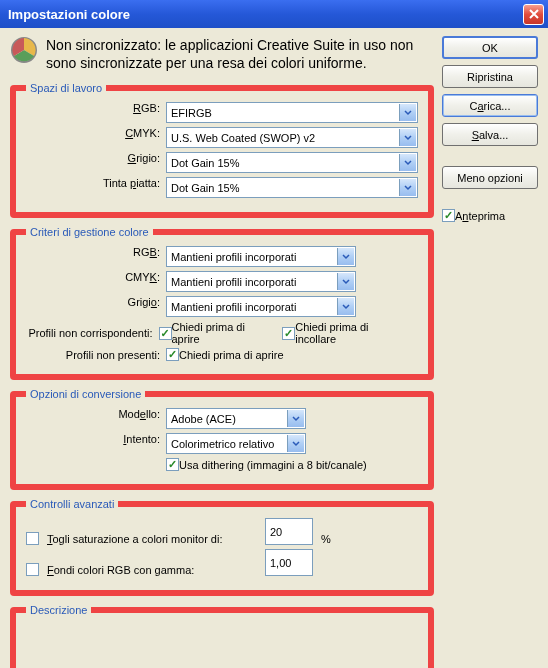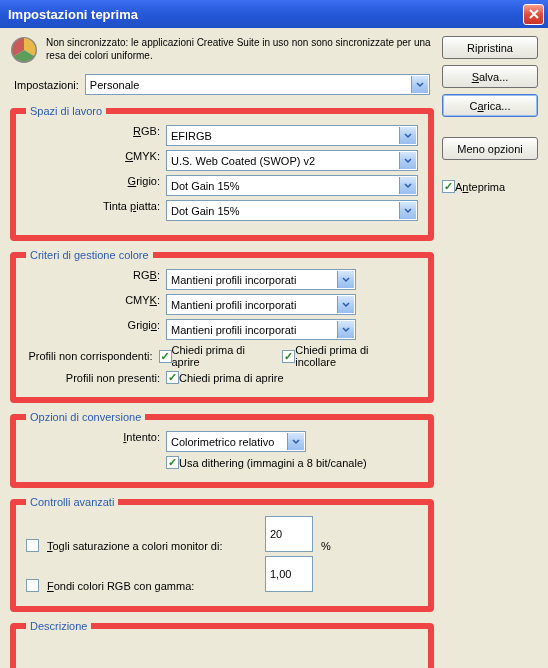--- a/index.html
+++ b/index.html
@@ -6,79 +6,68 @@
 body { margin: 0; background: #ece9d8; width: 548px; height: 668px; overflow: hidden; }
 .titlebar { background: linear-gradient(to bottom, #3a6ef0 0%, #2558d8 50%, #1e4fc8 100%); height: 28px; display: flex; align-items: center; padding: 0 4px 0 8px; }
 .titlebar-text { color: #fff; font-weight: bold; font-size: 13px; flex: 1; }
 .close-btn { width: 21px; height: 21px; background: linear-gradient(to bottom, #f89e8f, #e14c3c 50%, #c8362a); border: 1px solid #fff; border-radius: 3px; display: flex; align-items: center; justify-content: center; cursor: pointer; }
 .close-btn svg { width: 12px; height: 12px; }
 .content { display: flex; padding: 8px 10px; gap: 8px; }
 .left { flex: 1; }
 .right { width: 96px; display: flex; flex-direction: column; gap: 6px; }
 .sync-row { display: flex; gap: 8px; margin-bottom: 10px; }
 .sync-icon { width: 28px; height: 28px; flex-shrink: 0; }
-.sync-text { font-size: 10px; color: #000; line-height: 1.3; }
+.sync-text { font-size: 14px; color: #000; line-height: 1.3; }
 .settings-row { display: flex; align-items: center; gap: 6px; margin-bottom: 10px; padding: 0 4px; }
 fieldset { border: 6px solid #ef4444; border-radius: 4px; margin: 0 0 8px 0; padding: 8px 10px 10px 10px; }
 legend { color: #2a5ab8; padding: 0 4px; }
 .row { display: flex; margin-bottom: 4px; }
 .lbl { width: 140px; text-align: right; padding-right: 6px; }
 .select { flex: 1; height: 21px; border: 1px solid #7b9ebd; background: #fff; display: flex; align-items: center; padding: 0 4px; cursor: pointer; position: relative; }
 .select-s { width: 190px; flex: none; }
 .select-m { width: 140px; flex: none; }
 .select-arrow { position: absolute; right: 1px; top: 1px; bottom: 1px; width: 17px; background: linear-gradient(to bottom, #d6e7fb, #b0cff5 50%, #98bdef); border-left: 1px solid #7b9ebd; display: flex; align-items: center; justify-content: center; }
 .select-arrow svg { width: 8px; height: 6px; }
 .chk-row { display: flex; align-items: center; gap: 0; margin-bottom: 3px; }
 .chk-lbl { width: 140px; text-align: right; padding-right: 6px; }
 .chk { width: 13px; height: 13px; border: 1px solid #7b9ebd; background: #fff; display: inline-flex; align-items: center; justify-content: center; cursor: pointer; flex-shrink: 0; }
 .chk.checked::after { content: '✓'; color: #2a8a2a; font-weight: bold; font-size: 11px; line-height: 1; }
 .chk-text { margin-right: 12px; }
-.input { width: 48px; height: 36px; border: 1px solid #7b9ebd; background: #fff; padding: 2px 4px; }
+.input { width: 48px; height: 27px; border: 1px solid #7b9ebd; background: #fff; padding: 2px 4px; }
 .btn { height: 23px; border: 1px solid #707070; border-radius: 3px; background: linear-gradient(to bottom, #fff, #f0f0ea 50%, #e6e6de); cursor: pointer; display: flex; align-items: center; justify-content: center; padding: 0 8px; }
 .btn.default { border: 2px solid #4a7ad8; }
 .btn.focus { border: 1px solid #4a7ad8; box-shadow: inset 0 0 0 1px #98bdef; }
 .desc-box { min-height: 90px; }
 .adv-row { display: flex; align-items: flex-end; gap: 8px; margin-bottom: 4px; }
 </style>
 </head>
 <body>
 
 <div class="titlebar">
-  <span class="titlebar-text">Impostazioni teprima</span>
+  <span class="titlebar-text">Impostazioni colore</span>
   <div class="close-btn">
     <svg viewBox="0 0 12 12">
         <path d="M2 2 L10 10 M10 2 L2 10" stroke="#fff" stroke-width="2"></path>
       </svg>
   </div>
 </div>
 
 <div class="content">
   <div class="left">
 
     <div class="sync-row">
       <svg class="sync-icon" viewBox="0 0 28 28">
         <circle cx="14" cy="14" r="12" fill="none" stroke="#888" stroke-width="2"></circle>
         <path d="M14 2 A12 12 0 0 1 24 20 L14 14 Z" fill="#e8b84a"></path>
         <path d="M24 20 A12 12 0 0 1 4 20 L14 14 Z" fill="#5a9e5a"></path>
         <path d="M4 20 A12 12 0 0 1 14 2 L14 14 Z" fill="#c85a5a"></path>
       </svg>
       <div class="sync-text">Non sincronizzato: le applicazioni Creative Suite in uso non sono sincronizzate per una resa dei colori uniforme.</div>
     </div>
 
-    <div class="settings-row">
-      <span>Impostazioni:</span>
-      <div class="select">
-        <span>Personale</span>
-        <span class="select-arrow">
-            <svg viewBox="0 0 8 6">
-              <path d="M1 1 L4 4 L7 1" fill="none" stroke="#2a5ab8" stroke-width="1.5"></path>
-            </svg>
-          </span>
-      </div>
-    </div>
 
     <fieldset>
       <legend>Spazi di lavoro</legend>
       <div class="row">
           <span class="lbl"><span style="text-decoration:underline">R</span>GB:</span>
         <div class="select">
             <span>EFIRGB</span>
             <span class="select-arrow">
               <svg viewBox="0 0 8 6">
                 <path d="M1 1 L4 4 L7 1" fill="none" stroke="#2a5ab8" stroke-width="1.5"></path>
@@ -165,20 +154,31 @@
         </div>
       <div class="chk-row">
           <span class="chk-lbl">Profili non presenti:</span>
         <span class="chk checked"></span>
           <span class="chk-text">Chiedi prima di aprire</span>
         </div>
     </fieldset>
 
     <fieldset>
       <legend>Opzioni di conversione</legend>
+      <div class="row">
+          <span class="lbl">Mod<span style="text-decoration:underline">e</span>llo:</span>
+        <div class="select select-m">
+            <span>Adobe (ACE)</span>
+            <span class="select-arrow">
+              <svg viewBox="0 0 8 6">
+                <path d="M1 1 L4 4 L7 1" fill="none" stroke="#2a5ab8" stroke-width="1.5"></path>
+              </svg>
+            </span>
+          </div>
+        </div>
       <div class="row">
           <span class="lbl"><span style="text-decoration:underline">I</span>ntento:</span>
         <div class="select select-m">
             <span>Colorimetrico relativo</span>
             <span class="select-arrow">
               <svg viewBox="0 0 8 6">
                 <path d="M1 1 L4 4 L7 1" fill="none" stroke="#2a5ab8" stroke-width="1.5"></path>
               </svg>
             </span>
           </div>
@@ -205,28 +205,31 @@
       </div>
     </fieldset>
 
     <fieldset class="desc-box">
       <legend>Descrizione</legend>
     </fieldset>
 
   </div>
 
   <div class="right">
+    <div class="btn default">
+        <span>OK</span>
+      </div>
     <div class="btn">
         <span>Ripristina</span>
       </div>
+    <div class="btn focus">
+        <span>C<span style="text-decoration:underline">a</span>rica...</span>
+      </div>
     <div class="btn">
         <span><span style="text-decoration:underline">S</span>alva...</span>
-      </div>
-    <div class="btn focus">
-        <span>C<span style="text-decoration:underline">a</span>rica...</span>
       </div>
     <div style="height:8px"></div>
     <div class="btn">
         <span>Meno opzioni</span>
       </div>
     <div style="height:8px"></div>
     <div class="chk-row" style="margin:0">
         <span class="chk checked"></span>
         <span>A<span style="text-decoration:underline">n</span>teprima</span>
       </div>

